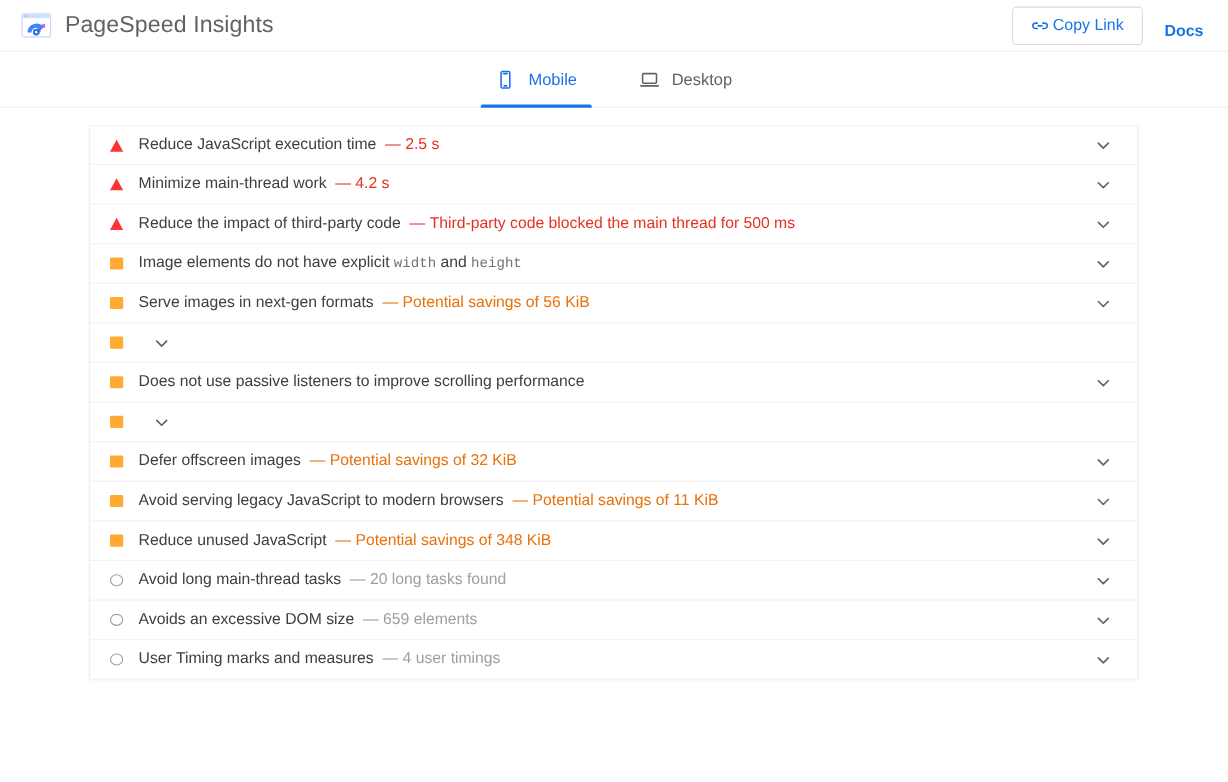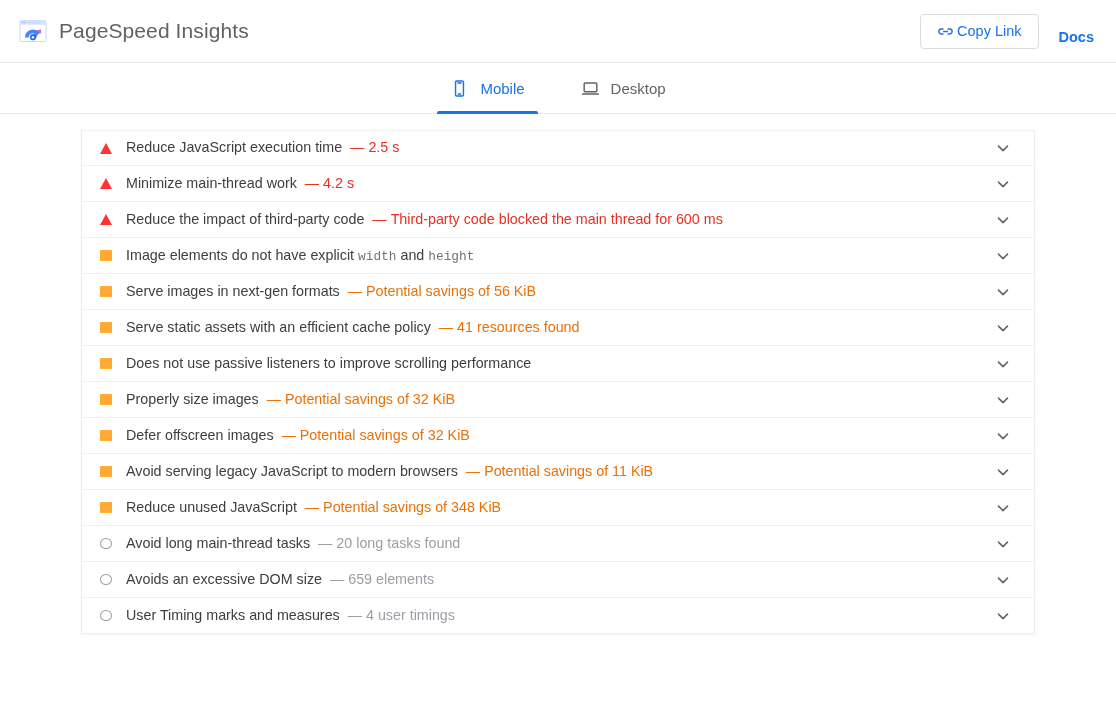--- a/index.html
+++ b/index.html
@@ -6,21 +6,21 @@
   html, body {
     width: 1116px;
     height: 711px;
     background: #ffffff;
     font-family: "Liberation Sans", sans-serif;
     -webkit-font-smoothing: antialiased;
   }
 
   
   .app-header {
-    height: 63px;
+    height: 47px;
     border-bottom: 1px solid #e8eaed;
     display: flex;
     align-items: center;
     padding: 0 20px 0 18px;
     background: #fff;
   }
   .brand {
     display: flex;
     align-items: center;
     gap: 11px;
@@ -264,21 +264,21 @@
         <span class="audit-marker marker-fail"></span>
         <span class="audit-text"><span class="audit-title">Minimize main-thread work</span><span class="audit-value sev-fail">&nbsp;&nbsp;—&nbsp;<span>4.2 s</span></span></span>
         <span>
           <svg class="chevron" viewBox="0 0 24 24" fill="none" stroke="currentColor" stroke-width="2" stroke-linecap="round" stroke-linejoin="round" xmlns="http://www.w3.org/2000/svg">
             <polyline points="6 9.5 12 15.5 18 9.5"></polyline>
           </svg>
         </span>
       </div>
       <div class="audit-row">
         <span class="audit-marker marker-fail"></span>
-        <span class="audit-text"><span class="audit-title">Reduce the impact of third-party code</span><span class="audit-value sev-fail">&nbsp;&nbsp;—&nbsp;<span>Third-party code blocked the main thread for 600 ms</span></span></span>
+        <span class="audit-text"><span class="audit-title">Reduce the impact of third-party code</span><span class="audit-value sev-fail">&nbsp;&nbsp;—&nbsp;<span>Third-party code blocked the main thread for 500 ms</span></span></span>
         <span>
           <svg class="chevron" viewBox="0 0 24 24" fill="none" stroke="currentColor" stroke-width="2" stroke-linecap="round" stroke-linejoin="round" xmlns="http://www.w3.org/2000/svg">
             <polyline points="6 9.5 12 15.5 18 9.5"></polyline>
           </svg>
         </span>
       </div>
       <div class="audit-row">
         <span class="audit-marker marker-average"></span>
         <span class="audit-text"><span class="audit-title">Image elements do not have explicit </span><span class="audit-code">width</span><span class="audit-title"> and </span><span class="audit-code">height</span></span>
         <span>
@@ -291,39 +291,37 @@
         <span class="audit-marker marker-average"></span>
         <span class="audit-text"><span class="audit-title">Serve images in next-gen formats</span><span class="audit-value sev-average">&nbsp;&nbsp;—&nbsp;<span>Potential savings of 56 KiB</span></span></span>
         <span>
           <svg class="chevron" viewBox="0 0 24 24" fill="none" stroke="currentColor" stroke-width="2" stroke-linecap="round" stroke-linejoin="round" xmlns="http://www.w3.org/2000/svg">
             <polyline points="6 9.5 12 15.5 18 9.5"></polyline>
           </svg>
         </span>
       </div>
       <div class="audit-row">
         <span class="audit-marker marker-average"></span>
-        <span class="audit-text"><span class="audit-title">Serve static assets with an efficient cache policy</span><span class="audit-value sev-average">&nbsp;&nbsp;—&nbsp;<span>41 resources found</span></span></span>
         <span>
           <svg class="chevron" viewBox="0 0 24 24" fill="none" stroke="currentColor" stroke-width="2" stroke-linecap="round" stroke-linejoin="round" xmlns="http://www.w3.org/2000/svg">
             <polyline points="6 9.5 12 15.5 18 9.5"></polyline>
           </svg>
         </span>
       </div>
       <div class="audit-row">
         <span class="audit-marker marker-average"></span>
         <span class="audit-text"><span class="audit-title">Does not use passive listeners to improve scrolling performance</span></span>
         <span>
           <svg class="chevron" viewBox="0 0 24 24" fill="none" stroke="currentColor" stroke-width="2" stroke-linecap="round" stroke-linejoin="round" xmlns="http://www.w3.org/2000/svg">
             <polyline points="6 9.5 12 15.5 18 9.5"></polyline>
           </svg>
         </span>
       </div>
       <div class="audit-row">
         <span class="audit-marker marker-average"></span>
-        <span class="audit-text"><span class="audit-title">Properly size images</span><span class="audit-value sev-average">&nbsp;&nbsp;—&nbsp;<span>Potential savings of 32 KiB</span></span></span>
         <span>
           <svg class="chevron" viewBox="0 0 24 24" fill="none" stroke="currentColor" stroke-width="2" stroke-linecap="round" stroke-linejoin="round" xmlns="http://www.w3.org/2000/svg">
             <polyline points="6 9.5 12 15.5 18 9.5"></polyline>
           </svg>
         </span>
       </div>
       <div class="audit-row">
         <span class="audit-marker marker-average"></span>
         <span class="audit-text"><span class="audit-title">Defer offscreen images</span><span class="audit-value sev-average">&nbsp;&nbsp;—&nbsp;<span>Potential savings of 32 KiB</span></span></span>
         <span>

